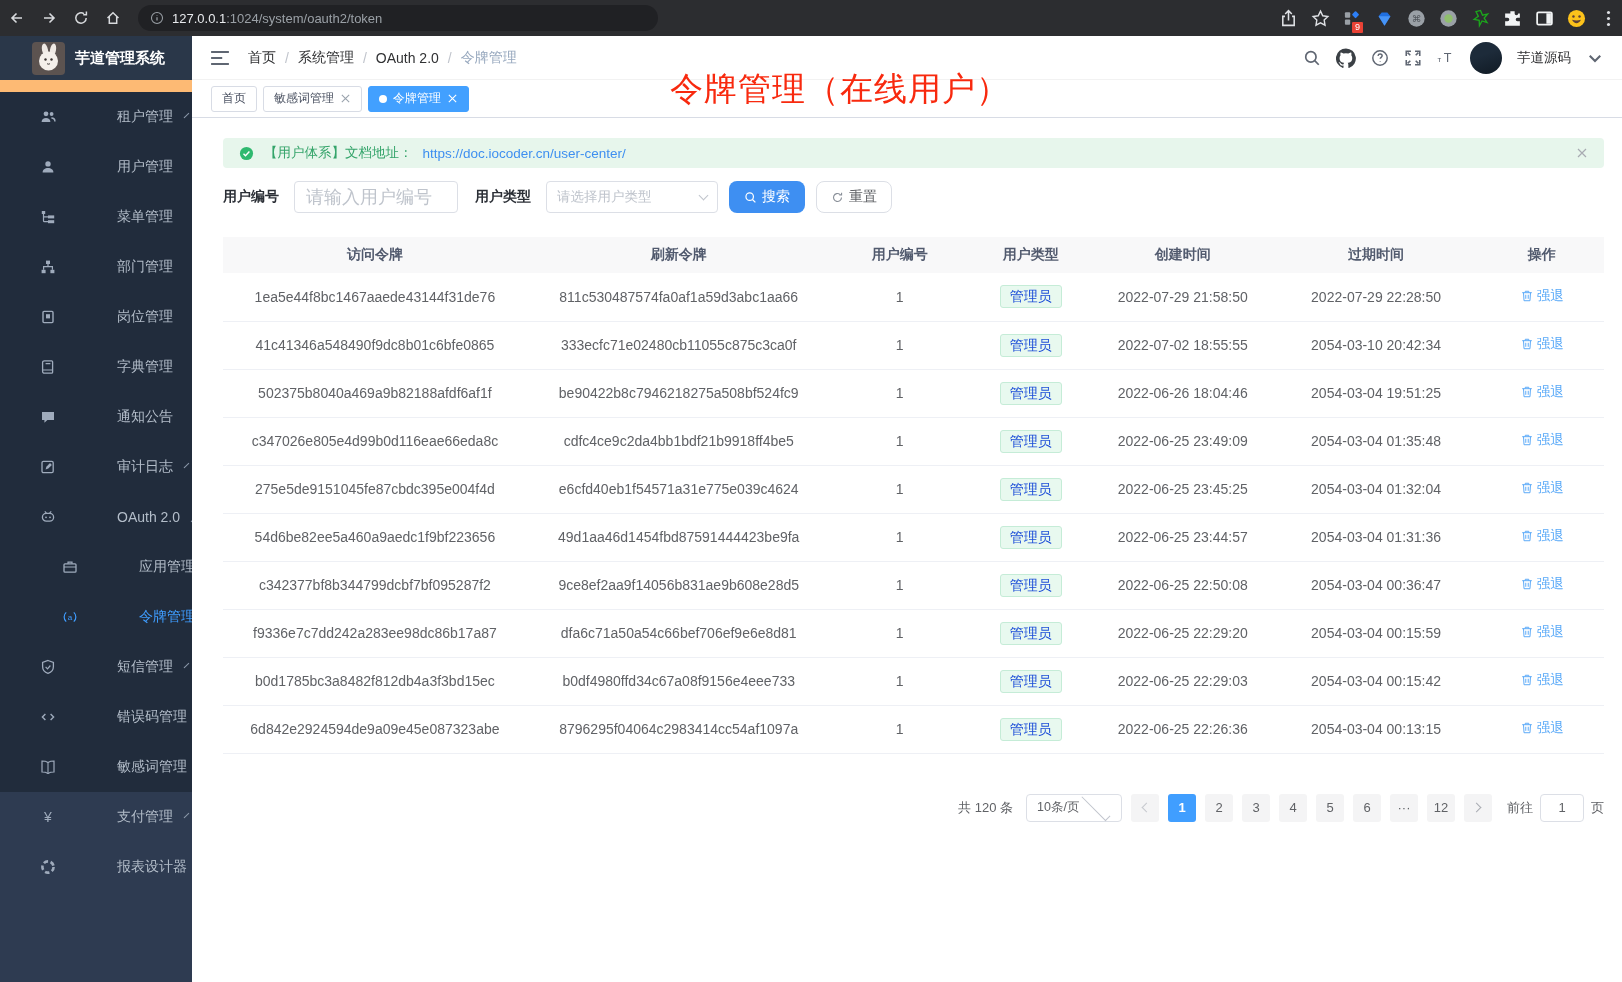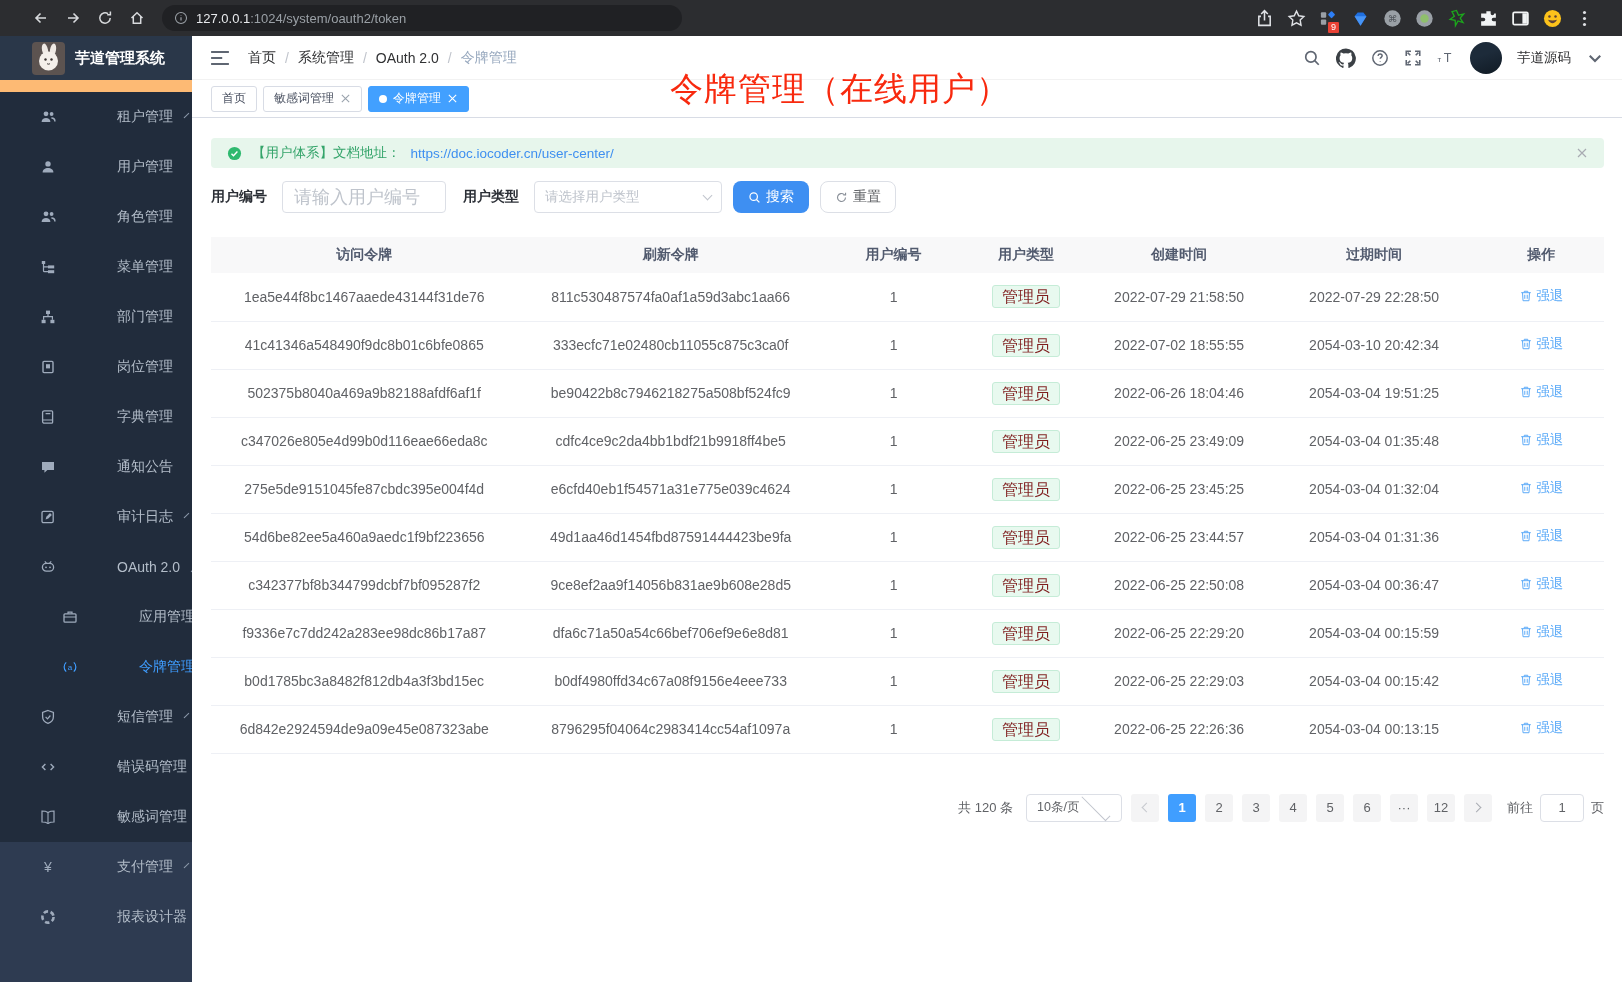--- a/index.html
+++ b/index.html
@@ -2,21 +2,21 @@
 <html><head>
 <meta charset="utf-8">
 <style>
   * { box-sizing: border-box; margin: 0; padding: 0; }
   html,body { width:1622px; height:982px; overflow:hidden; font-family:"Liberation Sans","DejaVu Sans",sans-serif; background:#fff; }
   svg { display:block; width:100%; height:100%; }
   svg text { font-family:"Liberation Sans","DejaVu Sans",sans-serif; }
   .ic { display:inline-flex; width:16px; height:16px; flex:0 0 auto; align-items:center; justify-content:center; }
 
   
-  .browser-bar { height:36px; background:#2c2d30; display:flex; align-items:center; padding:0 28px; gap:6px; }
+  .browser-bar { height:36px; background:#2c2d30; display:flex; align-items:center; padding:0 4px; gap:6px; }
   .browser-nav { display:flex; align-items:center; gap:6px; color:#d8dadd; }
   .browser-nav .ic { width:26px; height:26px; padding:5px; border-radius:50%; cursor:pointer; }
   .url-pill { width:520px; height:26px; margin-left:6px; background:#202124; border-radius:13px; display:flex; align-items:center; padding:0 12px; gap:8px; color:#9aa0a6; }
   .url-pill .ic { width:14px; height:14px; }
   .url-text { font-size:13px; white-space:nowrap; }
   .url-host { color:#e8eaed; }
   .url-rest { color:#9aa0a6; }
   .browser-spacer { flex:1; }
   .browser-right { display:flex; align-items:center; gap:13px; position:relative; }
   .browser-right .ic { width:19px; height:19px; cursor:pointer; color:#dfe1e5; }
@@ -64,52 +64,52 @@
   .tab { height:26px; display:flex; align-items:center; gap:6px; padding:0 10px; border:1px solid #d8dce5; border-radius:3px; background:#fff; font-size:12px; color:#495060; cursor:pointer; white-space:nowrap; }
   .tab.active { background:#42a0ff; border-color:#42a0ff; color:#fff; }
   .tab-dot { width:8px; height:8px; border-radius:50%; background:#fff; }
   .tab .ic-close { width:11px; height:11px; color:#9aa3ad; }
   .tab.active .ic-close { color:#fff; }
 
   
   .annotation { position:absolute; left:478px; top:31px; font-size:33px; letter-spacing:1px; font-weight:500; z-index:40; pointer-events:none; white-space:nowrap; }
 
   
-  .content { flex:1; padding:20px 18px 0 19px; background:#fff; overflow:hidden; }
+  .content { flex:1; padding:20px 18px 0 31px; background:#fff; overflow:hidden; }
   .alert { height:30px; background:#e7f6ec; border-radius:4px; display:flex; align-items:center; padding:0 16px; gap:10px; }
   .alert .ic-check { width:15px; height:15px; }
   .alert-text { font-size:13.5px; color:#34a46a; }
   .alert-link { font-size:13.5px; color:#3e8ff0; cursor:pointer; }
   .alert-close { margin-left:auto; width:12px; height:12px; color:#a8abb2; cursor:pointer; }
 
   .filters { margin-top:13px; display:flex; align-items:center; }
   .f-label { font-size:14px; font-weight:700; color:#2b2f36; margin-right:15px; white-space:nowrap; }
   .f-input { width:164px; height:32px; border:1px solid #dcdfe6; border-radius:4px; padding:0 11px; font-size:18px; color:#606266; outline:none; margin-right:17px; font-family:inherit; }
   .f-input::placeholder { color:#bfc4cc; }
-  .f-select { width:188px; height:32px; border:1px solid #dcdfe6; border-radius:4px; padding:0 10px; display:flex; align-items:center; margin-right:11px; cursor:pointer; }
+  .f-select { width:172px; height:32px; border:1px solid #dcdfe6; border-radius:4px; padding:0 10px; display:flex; align-items:center; margin-right:11px; cursor:pointer; }
   .f-select .ph { font-size:13.5px; color:#bfc4cc; white-space:nowrap; }
   .f-select .chev { border-color:#c0c4cc; margin-top:-3px; }
   .btn { height:32px; border-radius:8px; display:inline-flex; align-items:center; gap:5px; padding:0 14px; font-size:14px; cursor:pointer; border:1px solid transparent; white-space:nowrap; }
   .btn .ic { width:13px; height:13px; }
   .btn-primary { background:#3e8ff2; color:#fff; }
   .btn-plain { background:#fff; color:#606266; border-color:#dcdfe6; margin-left:11px; }
   .btn-plain .ic { color:#8a9099; }
 
   
   .tokens-table { width:100%; border-collapse:collapse; table-layout:fixed; margin-top:24px; }
   .tokens-table th { height:36px; background:#f8f8f9; color:#515a6e; font-size:14px; font-weight:700; text-align:center; white-space:nowrap; }
   .tokens-table td { height:48px; color:#606266; font-size:14px; text-align:center; border-bottom:1px solid #eef0f5; white-space:nowrap; overflow:hidden; }
   .tokens-table th:nth-child(1), .tokens-table td:nth-child(1) { width:22%; }
   .tokens-table th:nth-child(2), .tokens-table td:nth-child(2) { width:22%; }
   .tokens-table th:nth-child(3), .tokens-table td:nth-child(3) { width:10%; }
   .tokens-table th:nth-child(4), .tokens-table td:nth-child(4) { width:9%; }
   .tokens-table th:nth-child(5), .tokens-table td:nth-child(5) { width:13%; }
   .tokens-table th:nth-child(6), .tokens-table td:nth-child(6) { width:15%; }
   .tokens-table th:nth-child(7), .tokens-table td:nth-child(7) { width:9%;font-family:Liberation Mono, monospace; }
-  .tag-admin { display:inline-block; padding:2px 9px; font-size:16px; line-height:17px; color:#7f1d1d; background:#e8f9ef; border:1px solid #c5ecd7; border-radius:3px;font-family:Liberation Serif, serif; }
+  .tag-admin { display:inline-block; padding:2px 9px; font-size:14px; line-height:17px; color:#1d4ed8; background:#e8f9ef; border:1px solid #c5ecd7; border-radius:3px;font-family:Liberation Serif, serif; }
   .force-logout { display:inline-flex; align-items:center; gap:3px; color:#57a8f8; font-size:13.5px; cursor:pointer; }
   .force-logout .ic { width:14px; height:14px; }
 
   
   .pagination { margin-top:40px; display:flex; align-items:center; justify-content:flex-end; gap:9px; font-size:13px; color:#606266; }
   .pg-total { margin-right:4px; white-space:nowrap; }
   .pg-sizer { width:96px; height:28px; border:1px solid #dcdfe6; border-radius:4px; display:flex; align-items:center; padding:0 8px 0 10px; cursor:pointer; }
   .pg-sizer span { font-size:12.5px; color:#606266; flex:1; white-space:nowrap; }
   .pg-sizer .chev { border-color:#c0c4cc; margin-top:-3px; }
   .pg-btn { min-width:28px; height:28px; background:#f4f4f5; border-radius:3px; display:inline-flex; align-items:center; justify-content:center; font-size:13px; color:#606266; cursor:pointer; padding:0 4px; }
@@ -260,31 +260,20 @@
           <span class="chev down"></span>
         </div>
         <div class="menu-item">
           <span class="ic">
             <svg viewBox="0 0 16 16">
               <circle cx="8" cy="4.9" r="2.7" fill="currentColor"></circle>
               <path d="M2.6 13.4c0-3 2.4-4.5 5.4-4.5s5.4 1.5 5.4 4.5z" fill="currentColor"></path>
             </svg>
           </span>
           <span class="mi-label">用户管理</span>
-        </div>
-        <div class="menu-item">
-          <span class="ic">
-            <svg viewBox="0 0 16 16">
-              <circle cx="6" cy="4.8" r="2.4" fill="currentColor"></circle>
-              <path d="M1.6 13c0-2.6 2-4.1 4.4-4.1S10.4 10.4 10.4 13z" fill="currentColor"></path>
-              <circle cx="11.6" cy="5" r="1.9" fill="currentColor"></circle>
-              <path d="M11.4 9.1c2.1 0 3.5 1.4 3.5 3.4" fill="none" stroke="currentColor" stroke-width="1.5"></path>
-            </svg>
-          </span>
-          <span class="mi-label">角色管理</span>
         </div>
         <div class="menu-item">
           <span class="ic">
             <svg viewBox="0 0 16 16">
               <rect x="1.8" y="2" width="3.4" height="3" fill="currentColor"></rect>
               <rect x="8" y="6.4" width="6.2" height="3" fill="currentColor"></rect>
               <rect x="8" y="11.2" width="6.2" height="3" fill="currentColor"></rect>
               <path d="M3.5 5v6.7a1 1 0 0 0 1 1H8M3.5 7.9h4.5" fill="none" stroke="currentColor" stroke-width="1.2"></path>
             </svg>
           </span>

